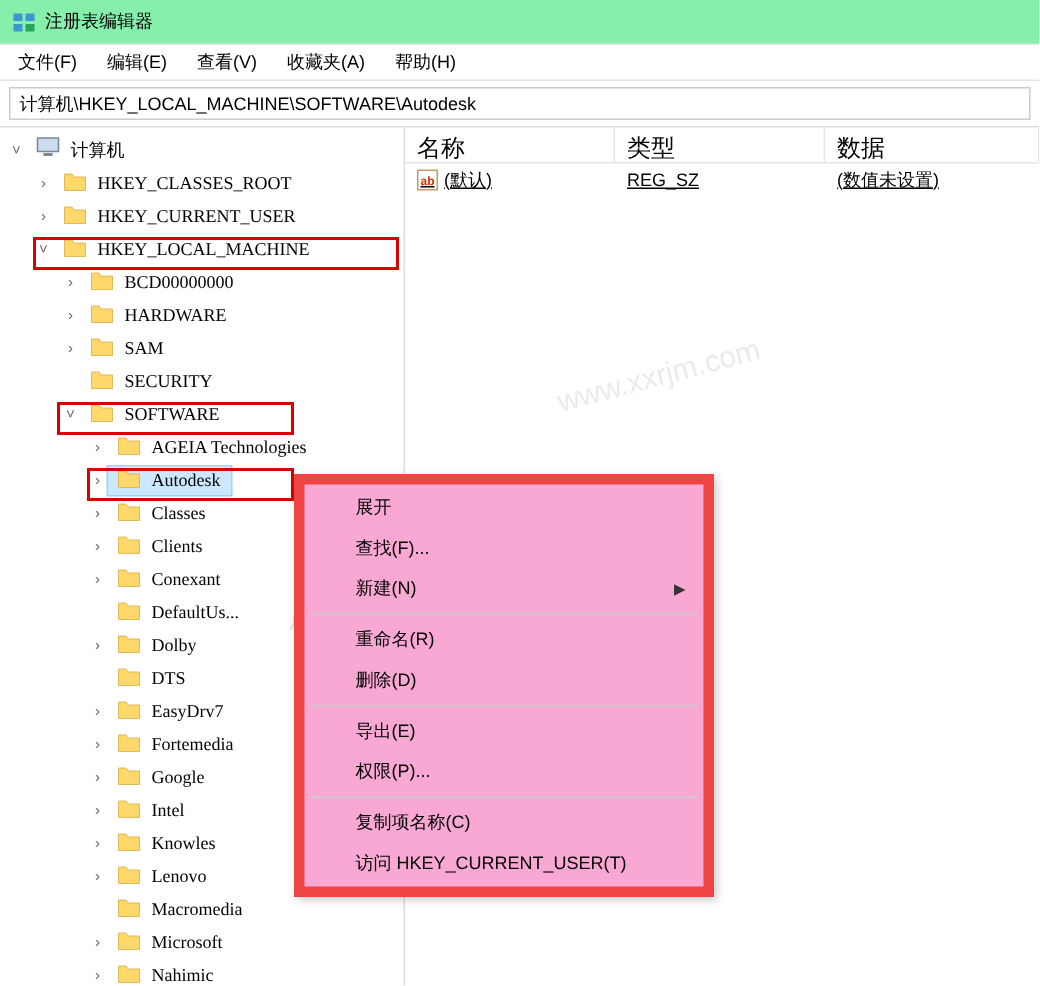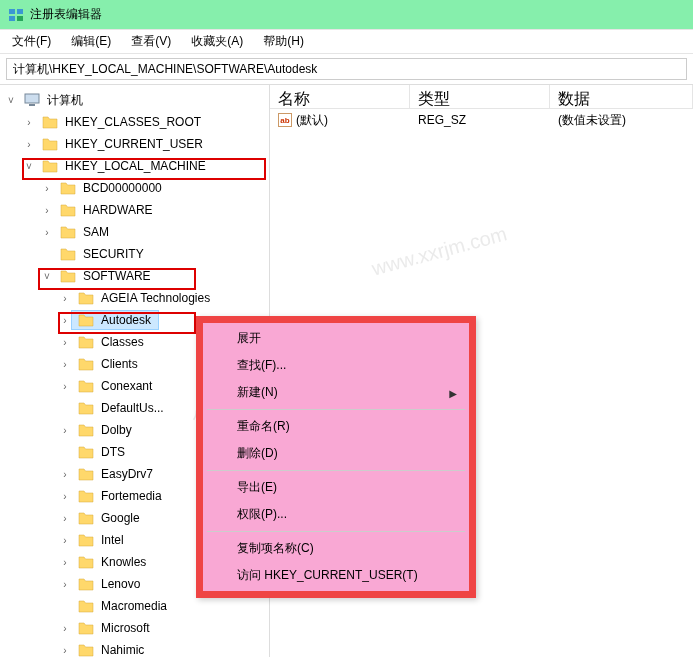--- a/index.html
+++ b/index.html
@@ -12,34 +12,34 @@
   .address-bar { padding: 4px 6px; border-bottom: 1px solid #ddd; }
   .address-input { width: 100%; border: 1px solid #ccc; padding: 3px 6px; font-size: 12px; font-family: inherit; }
   .content { display: flex; height: calc(100% - 80px); }
   .tree-panel { width: 270px; border-right: 1px solid #ddd; overflow: hidden; padding-top: 4px; }
   .list-panel { flex: 1; overflow: hidden; }
   .list-header { display: flex; height: 24px; border-bottom: 1px solid #e5e5e5; }
   .list-col { padding: 4px 8px; border-right: 1px solid #e5e5e5; font-size: 16px; }
   .list-col.name { width: 140px; }
   .list-col.type { width: 140px; }
   .list-col.data { flex: 1; }
-  .list-row { display: flex; height: 22px; align-items: center; }
+  .list-row { display: flex; height: 22px; align-items: center; text-decoration: underline; }
   .list-cell { padding: 2px 8px; font-size: 12px; }
   .list-cell.name { width: 140px; display: flex; align-items: center; gap: 4px; }
   .list-cell.type { width: 140px; }
   .list-cell.data { flex: 1; }
   .value-icon { width: 14px; height: 14px; border: 1px solid #c96; background: #fff; display: inline-flex; align-items: center; justify-content: center; font-size: 8px; color: #c30; font-weight: bold; }
   .tree-row { display: flex; align-items: center; height: 22px; white-space: nowrap; cursor: default; position: relative; }
   .tree-row.selected .tree-label-bg { background: #cce8ff; outline: 1px solid #99d1ff; }
   .tree-indent { display: inline-block; }
   .tree-toggle { width: 14px; height: 14px; display: inline-flex; align-items: center; justify-content: center; color: #666; font-size: 10px; cursor: pointer; }
   .tree-toggle.empty { visibility: hidden; }
   .folder-icon { width: 16px; height: 14px; margin: 0 4px 0 2px; display: inline-block; }
   .tree-label { padding: 1px 3px; }
-  .tree-label-bg { padding: 1px 4px; display: inline-flex; align-items: center; }
+  .tree-label-bg { padding: 1px 4px; display: inline-flex; align-items: flex-start; font-family: Liberation Serif, serif; }
   .highlight-box { position: absolute; border: 2px solid #d00; pointer-events: none; z-index: 5; }
   .context-menu { position: absolute; background: #f9a8d4; border: 7px solid #ef4444; box-shadow: 2px 2px 6px rgba(0,0,0,0.2); padding: 2px; min-width: 280px; z-index: 100; }
   .ctx-item { padding: 5px 30px 5px 32px; font-size: 12px; position: relative; cursor: default; }
   .ctx-sep { height: 1px; background: #ccc; margin: 3px 2px; }
   .ctx-sub { position: absolute; right: 10px; top: 50%; transform: translateY(-50%); font-size: 10px; color: #333; }
   .watermark { position: absolute; color: #ccc; font-size: 20px; transform: rotate(-15deg); opacity: 0.4; pointer-events: none; z-index: 1; }
   .arrow-svg { position: absolute; pointer-events: none; z-index: 50; }
 </style>
 </head>
 <body>

